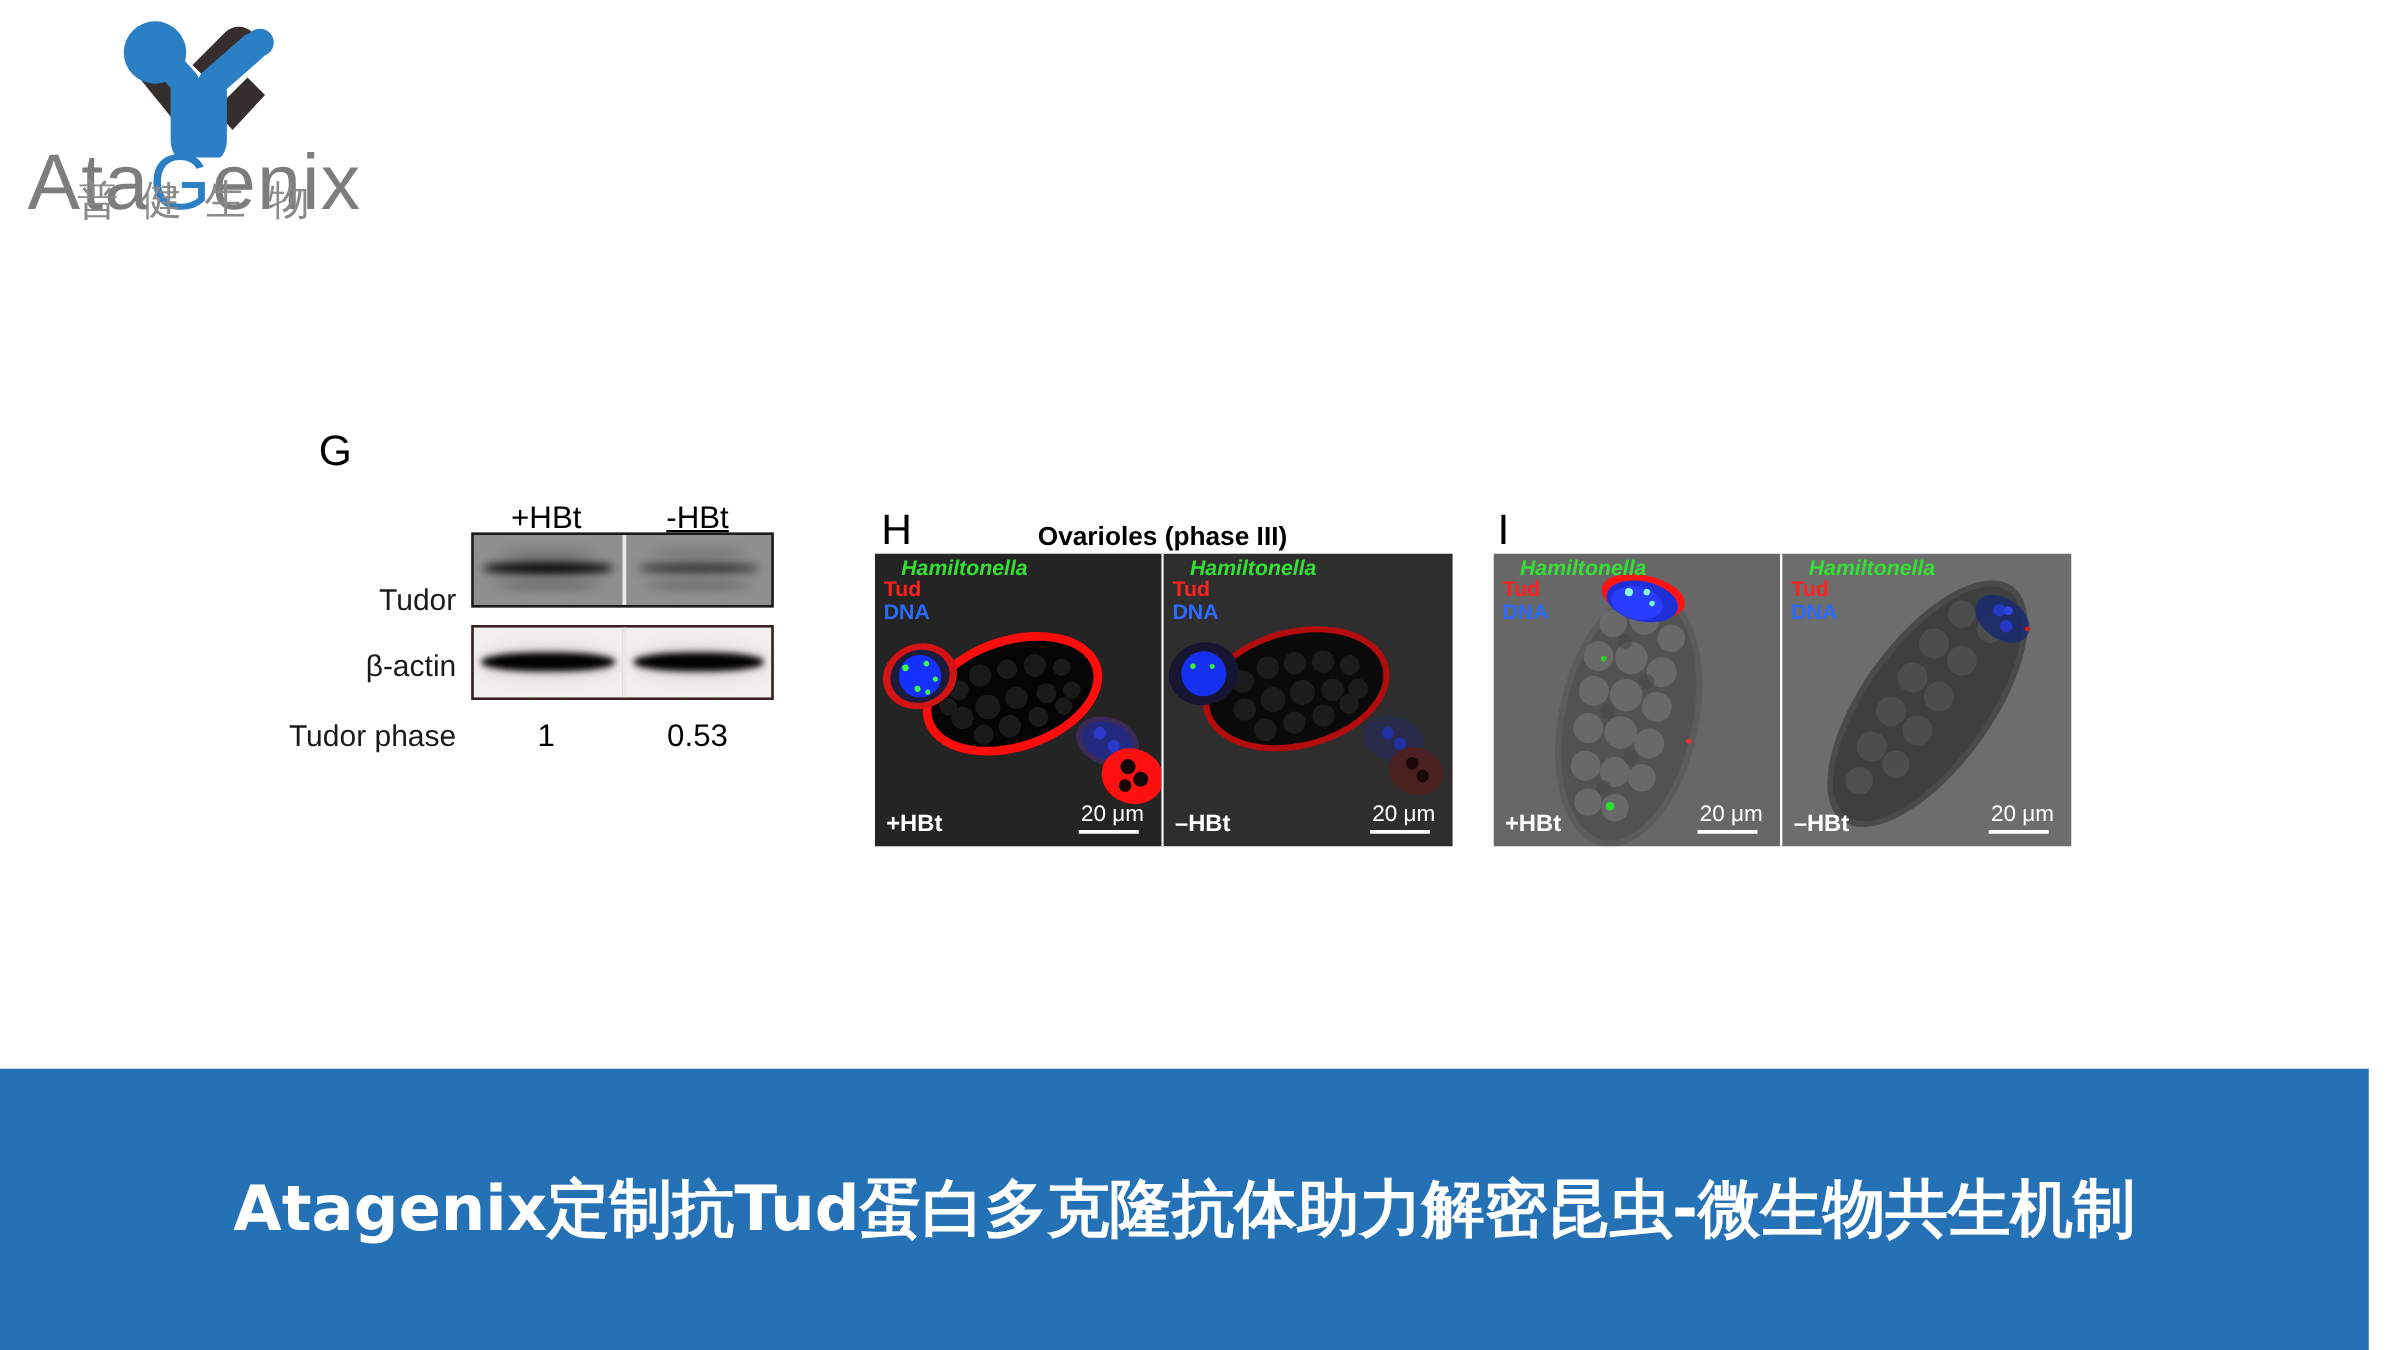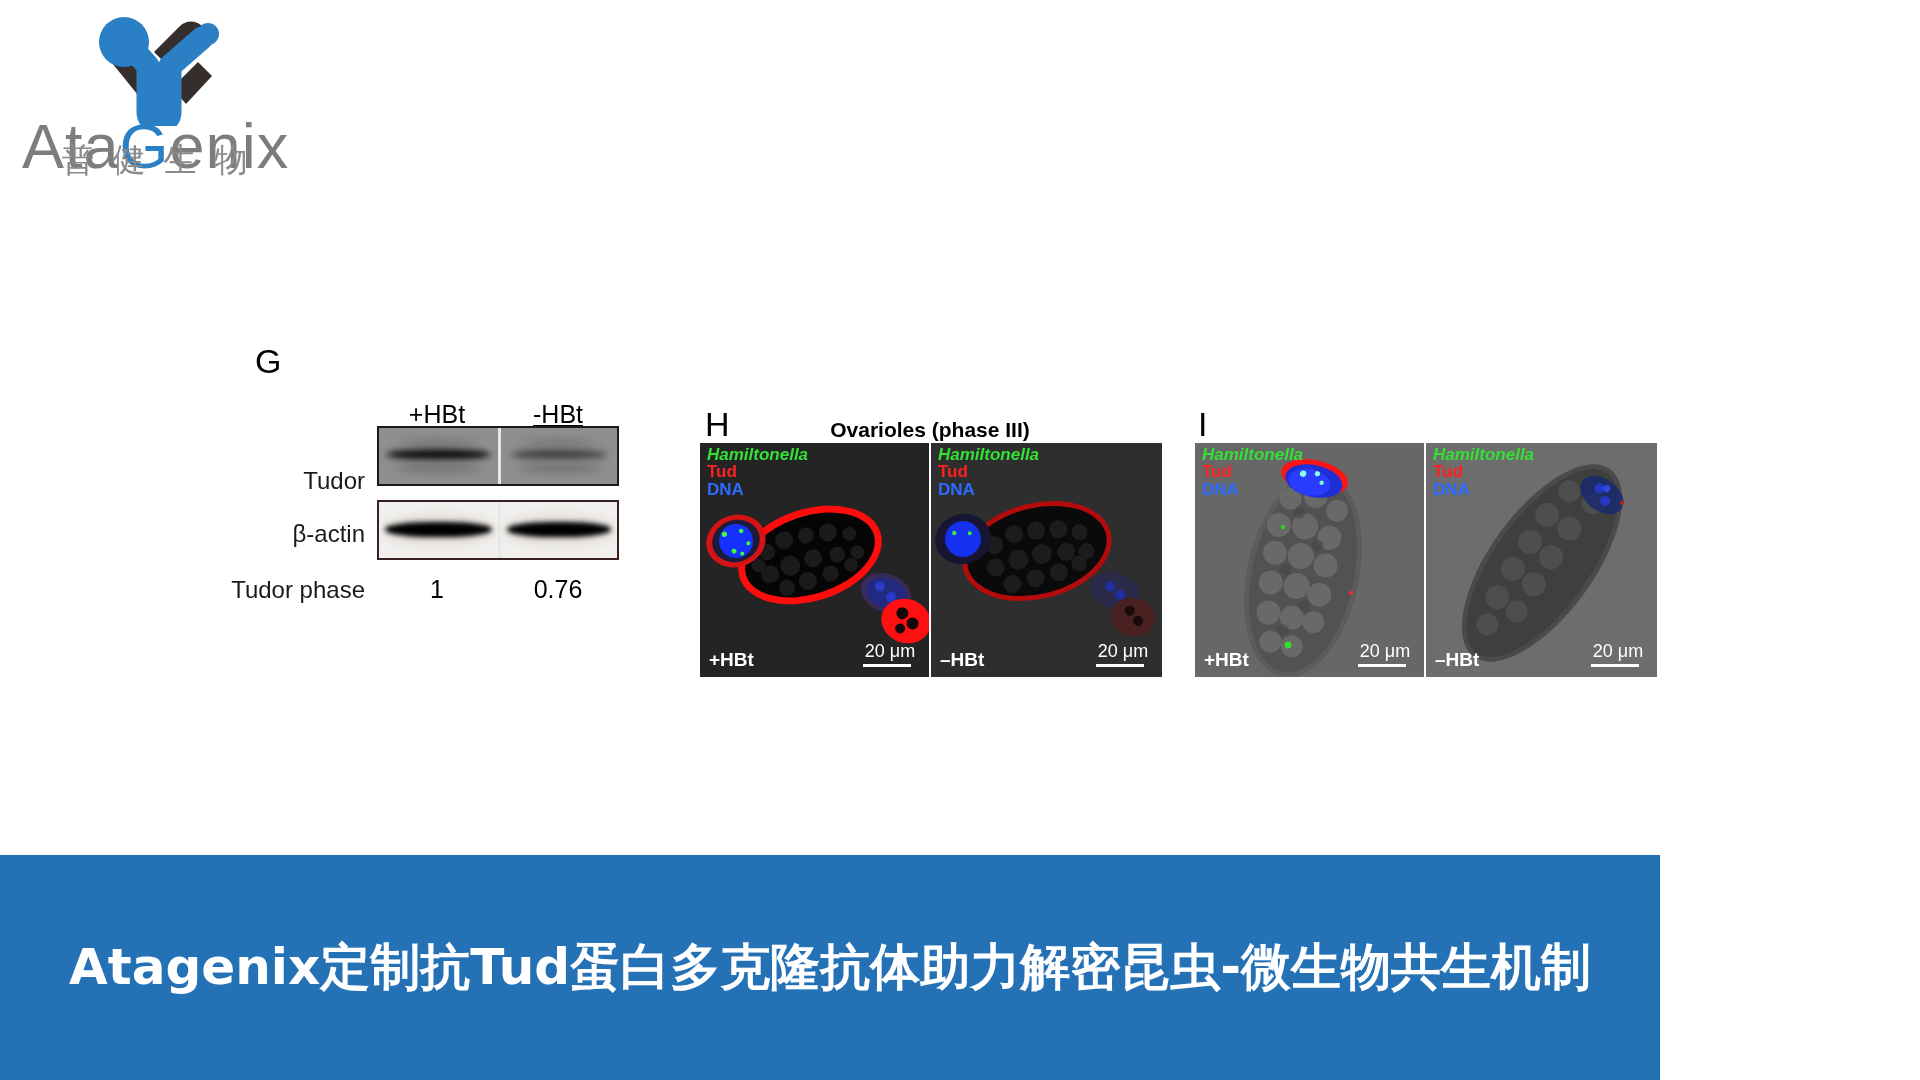--- a/index.html
+++ b/index.html
@@ -95,21 +95,21 @@
     position:relative; overflow:hidden;
     border-right:2px solid #ffffff;
   }
   .micro:last-child { border-right:none; }
 
   .legend {
     position:absolute; left:7px; top:3px; line-height:1.02;
     font-size:17px; font-weight:bold; white-space:nowrap;
     z-index:6; font-family:"Liberation Sans", sans-serif;
   }
-  .legend .sp { display:block; color:#35e035; font-style:italic; }
+  .legend .sp { display:block; color:#35e035; font-style:italic;margin-left:14px; }
   .legend .tud { display:block; color:#ff2020; }
   .legend .dna { display:block; color:#2b6bff; }
 
   .corner-label {
     position:absolute; left:9px; bottom:6px; z-index:6;
     color:#ffffff; font-size:19px; font-weight:bold; white-space:nowrap;
   }
   .scalebar { position:absolute; right:12px; bottom:10px; z-index:6; text-align:center; }
   .scalebar .txt { color:#fff; font-size:18px; font-weight:normal; white-space:nowrap; line-height:1.1; }
   .scalebar .bar { width:48px; height:3px; background:#fff; margin:2px 0 0 auto; margin-right:6px; }
@@ -117,21 +117,21 @@
   
   .bg-dark  { background:#232323; }
   .bg-dark2 { background:#2d2d2d; }
   .bg-grey  { background:#656565; }
   .bg-grey2 { background:#6b6b6b; }
 
   .ov { position:absolute; }
 
   
   #banner {
-    position:absolute; left:0; top:855px; width:1660px; height:225px;
+    position:absolute; left:0; top:855px; width:1895px; height:225px;
     background:#2571b5;
     display:flex; align-items:center; justify-content:center;
   }
   #banner-text {
     color:#ffffff; font-size:50px; font-weight:bold; letter-spacing:0px;
     font-family:"DejaVu Sans", sans-serif; white-space:nowrap;
   }
 </style>
 </head>
 <body>
@@ -184,21 +184,21 @@
             <div class="band"></div>
         </div>
         <div class="blot-lane lane-actin">
           <div class="halo"></div>
             <div class="band"></div>
         </div>
       </div>
 
       <div class="row-label" style="left:-40px; top:176px; width:150px;">Tudor phase</div>
       <div class="levels-value" style="left:122px; top:175px; width:120px;">1</div>
-      <div class="levels-value" style="left:243px; top:175px; width:120px;">0.76</div>
+      <div class="levels-value" style="left:243px; top:175px; width:120px;">0.53</div>
     </div>
 
     <div class="panel-letter" style="left:705px; top:405px;">H</div>
     <div class="panel-title" style="left:700px; top:418px; width:460px; text-align:center;">Ovarioles (phase III)</div>
 
     <div class="micro-group" style="left:700px; top:443px; width:462px; height:234px;">
 
       <div class="micro bg-dark" style="width:231px; height:234px;">
         <svg class="ov" width="231" height="234" viewBox="0 0 231 234">
           <rect width="231" height="234" fill="#242424"></rect>

